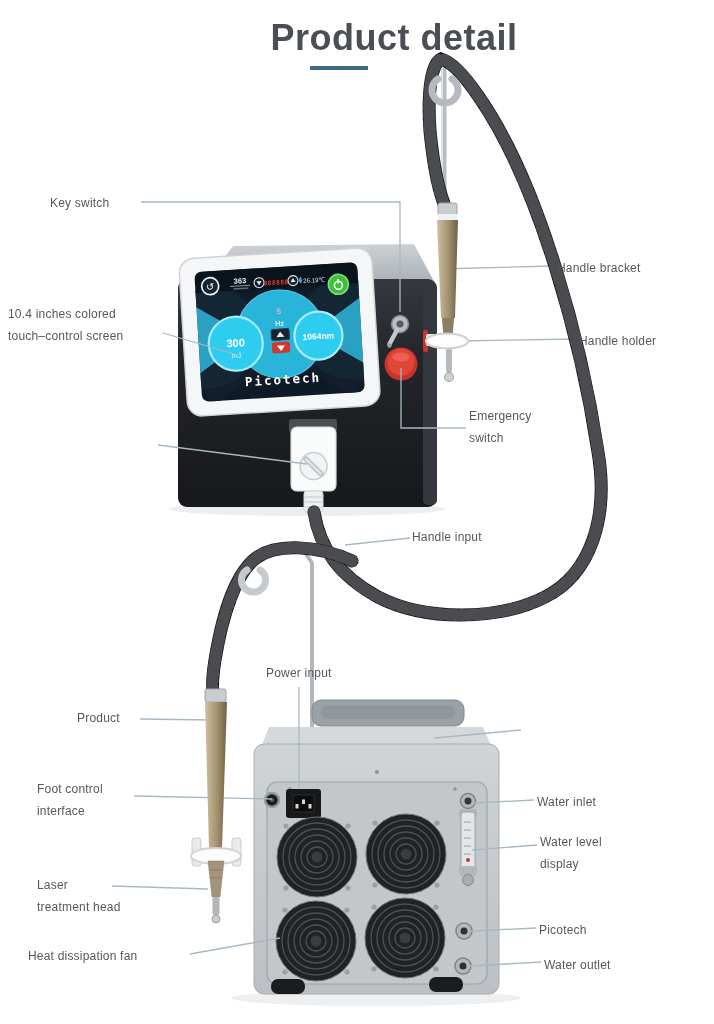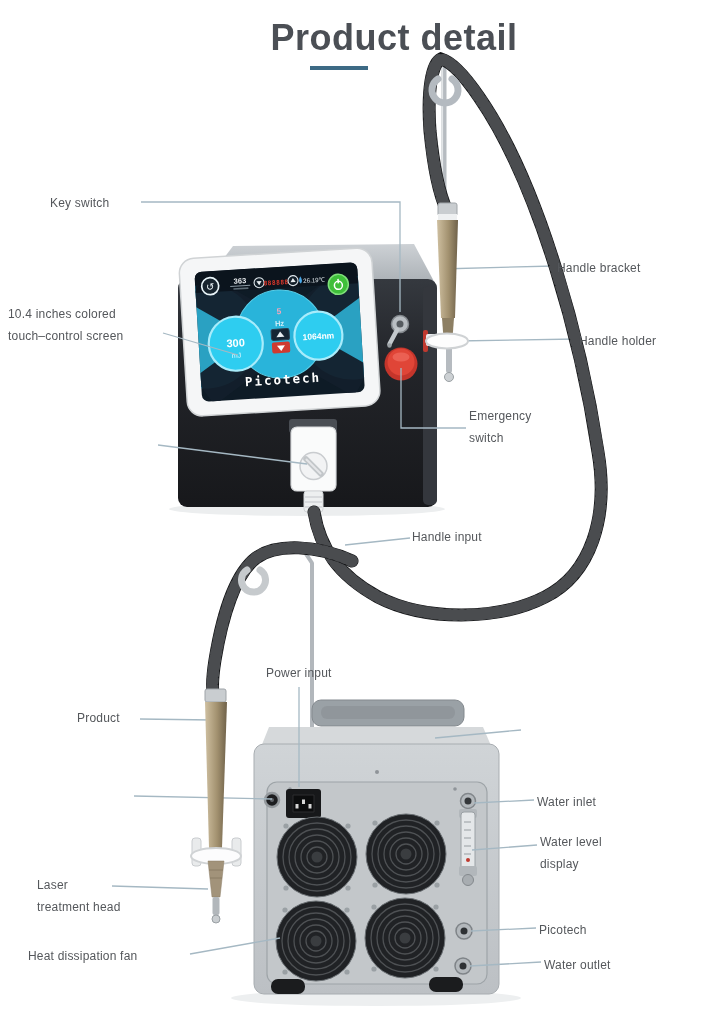--- a/index.html
+++ b/index.html
@@ -294,20 +294,22 @@
   <div class="lbl" style="left:8px;top:303px">10.4 inches colored
 touch–control screen</div>
   <div class="lbl" style="left:557px;top:257px">Handle bracket</div>
   <div class="lbl" style="left:579px;top:330px">Handle holder</div>
   <div class="lbl" style="left:469px;top:405px">Emergency
 switch</div>
   <div class="lbl" style="left:412px;top:526px">Handle input</div>
 
   <div class="lbl" style="left:266px;top:662px">Power input</div>
   <div class="lbl" style="left:77px;top:707px">Product</div>
+  <div class="lbl" style="left:37px;top:778px">Foot control
+interface</div>
   <div class="lbl" style="left:37px;top:874px">Laser
 treatment head</div>
   <div class="lbl" style="left:28px;top:945px">Heat dissipation fan</div>
   <div class="lbl" style="left:537px;top:791px">Water inlet</div>
   <div class="lbl" style="left:540px;top:831px">Water level
 display</div>
   <div class="lbl" style="left:539px;top:919px">Picotech</div>
   <div class="lbl" style="left:544px;top:954px">Water outlet</div>
 </div>
 

